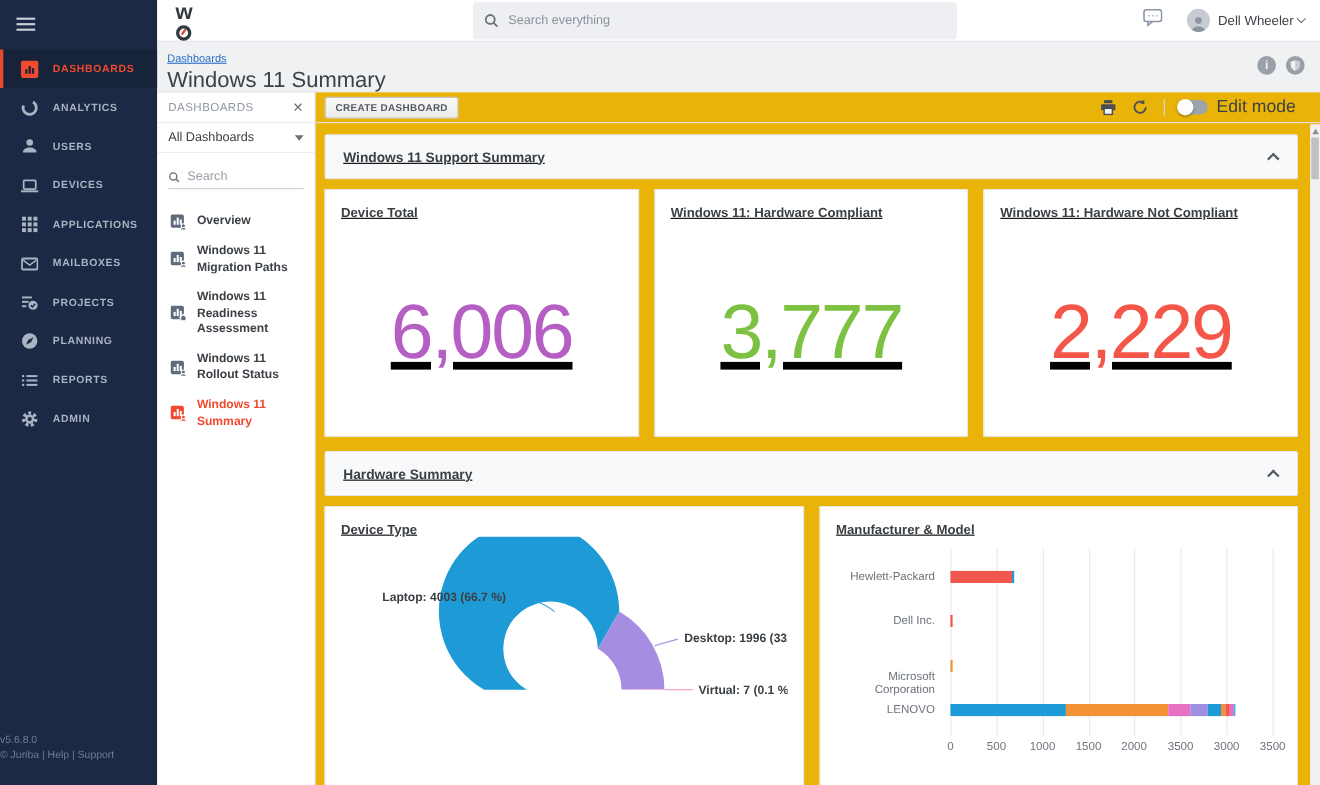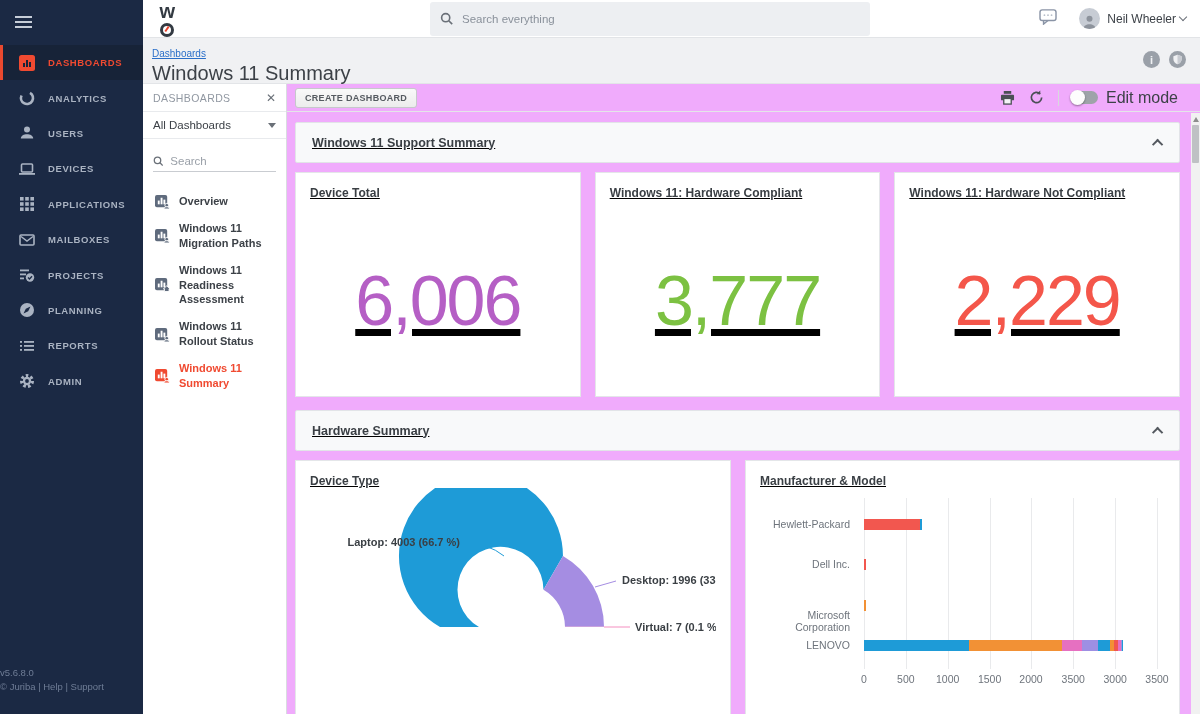--- a/index.html
+++ b/index.html
@@ -65,21 +65,21 @@
                      font-family:"Liberation Sans", sans-serif; }
   .dp-search input::placeholder { color:#9aa0a8; }
   .dp-list { margin-top:16px; }
   .dp-item { display:flex; align-items:center; padding:6px 8px 6px 12px; cursor:pointer; color:#3c4147; }
   .dp-item .dp-ic { flex-shrink:0; margin-right:9px; color:#5f6b7d; display:flex; }
   .dp-item .dp-label { font-size:11px; font-weight:bold; line-height:1.35; }
   .dp-item.active { color:#f04a31; }
   .dp-item.active .dp-ic { color:#f04a31; }
 
   
-  .main { flex:1; background:#f0abfc; position:relative; min-width:0; display:flex; flex-direction:column; }
+  .main { flex:1; background:#eab308; position:relative; min-width:0; display:flex; flex-direction:column; }
   .toolbar { height:28px; border-bottom:1px solid #e4e5e8; display:flex; align-items:center; padding:0 22px 0 8px; flex-shrink:0; }
   .create-btn { font-size:9px; font-weight:bold; letter-spacing:.3px; color:#555a60; background:linear-gradient(#f9f9f9,#ececec);
                 border:1px solid #c6c8cb; border-radius:3px; padding:4px 9px; cursor:pointer;
                 font-family:"Liberation Sans", sans-serif; }
   .toolbar-right { margin-left:auto; display:flex; align-items:center; }
   .tb-icon { cursor:pointer; display:flex; margin-left:14px; color:#4a4f55; }
   .tb-divider { width:1px; height:16px; background:#d7d9dc; margin:0 12px 0 14px; }
   .toggle { width:27px; height:13px; background:#9ea3a9; border-radius:7px; position:relative; cursor:pointer; }
   .toggle .knob { position:absolute; left:-1px; top:-1px; width:15px; height:15px; background:#fdfdfd; border-radius:50%;
                   box-shadow:0 1px 2px rgba(0,0,0,.4); }
@@ -287,21 +287,21 @@
                 <circle cx="14" cy="7" r="1"></circle>
               </g>
             </svg>
         </span>
         <span class="avatar">
           <svg width="15" height="15" viewBox="0 0 16 16">
               <circle cx="8" cy="5" r="3.2" fill="#8d939c"></circle>
               <path d="M1.5 16c0-3.6 3-5.2 6.5-5.2s6.5 1.6 6.5 5.2z" fill="#8d939c"></path>
             </svg>
         </span>
-        <span class="user-name">Neil Wheeler</span>
+        <span class="user-name">Dell Wheeler</span>
         <span class="chev-down"></span>
       </div>
     </div>
 
     <div class="page-header">
       <span class="breadcrumb">Dashboards</span>
       <div class="page-title">Windows 11 Summary</div>
       <div class="header-icons">
         <span class="round-icon">i</span>
         <span class="round-icon">

